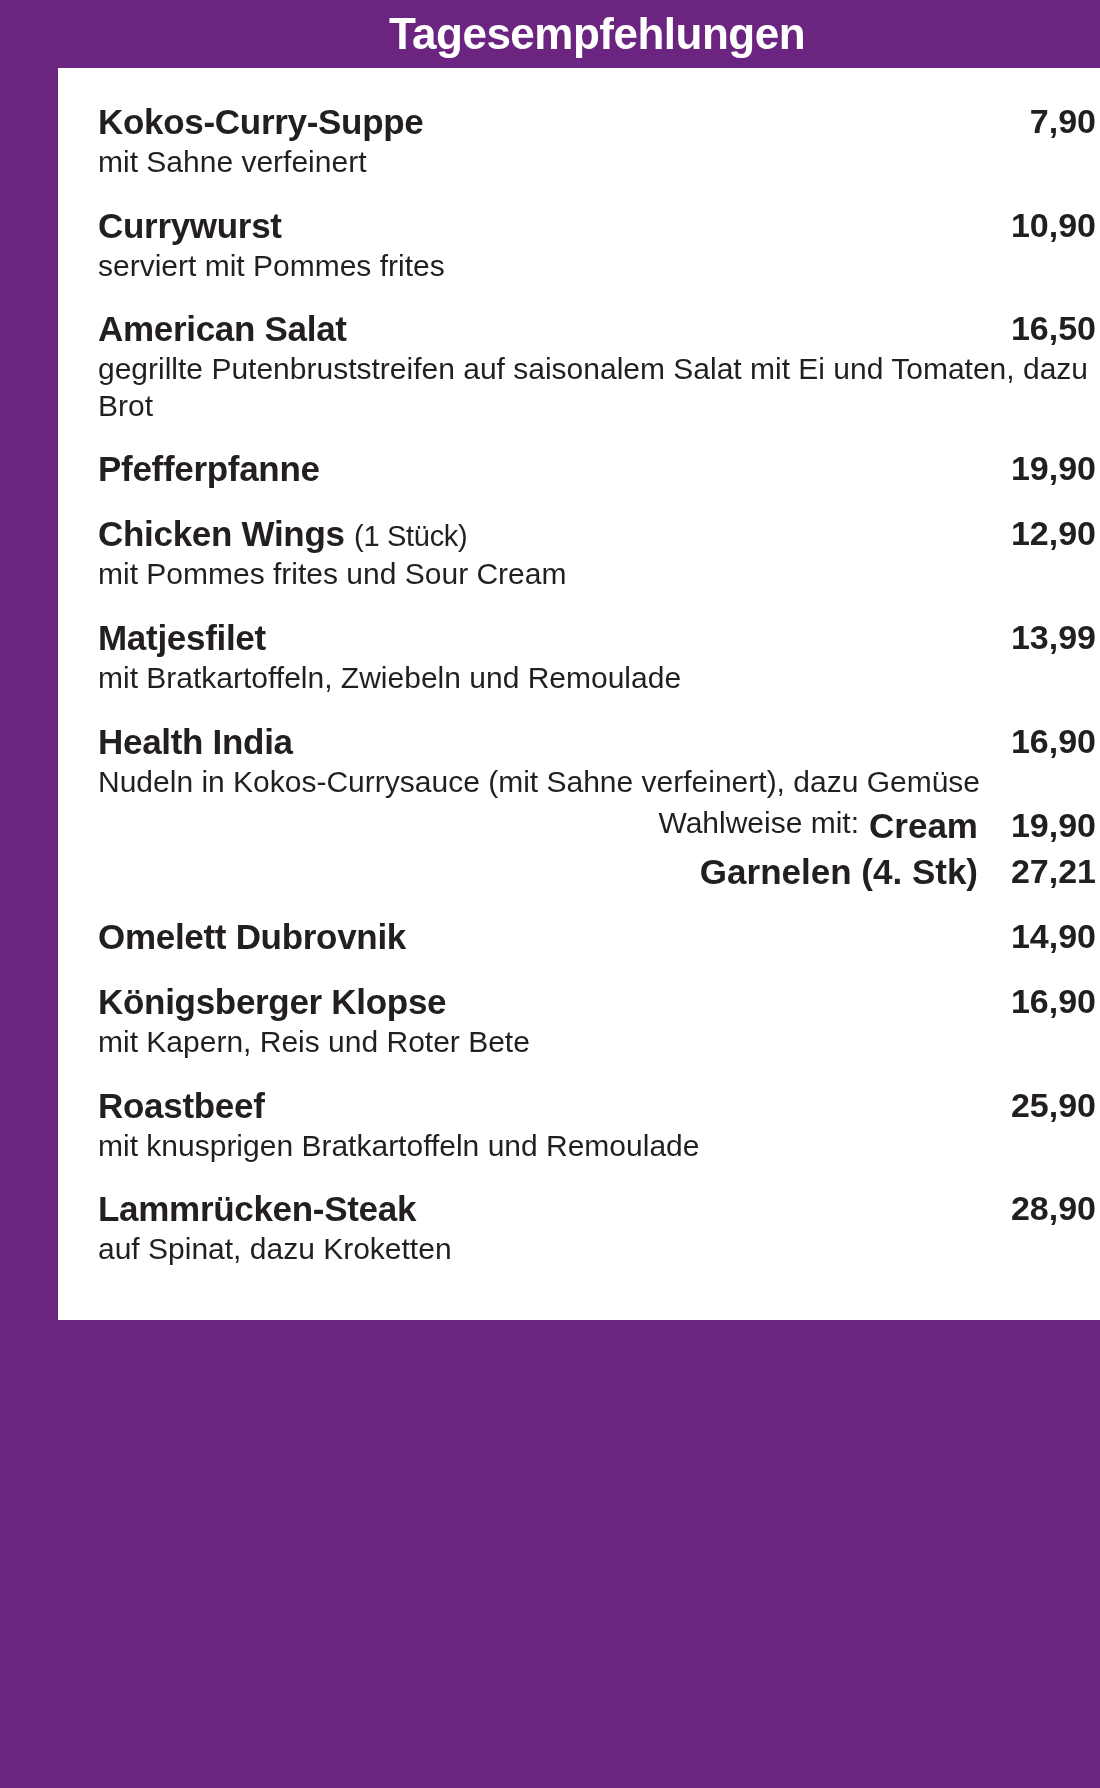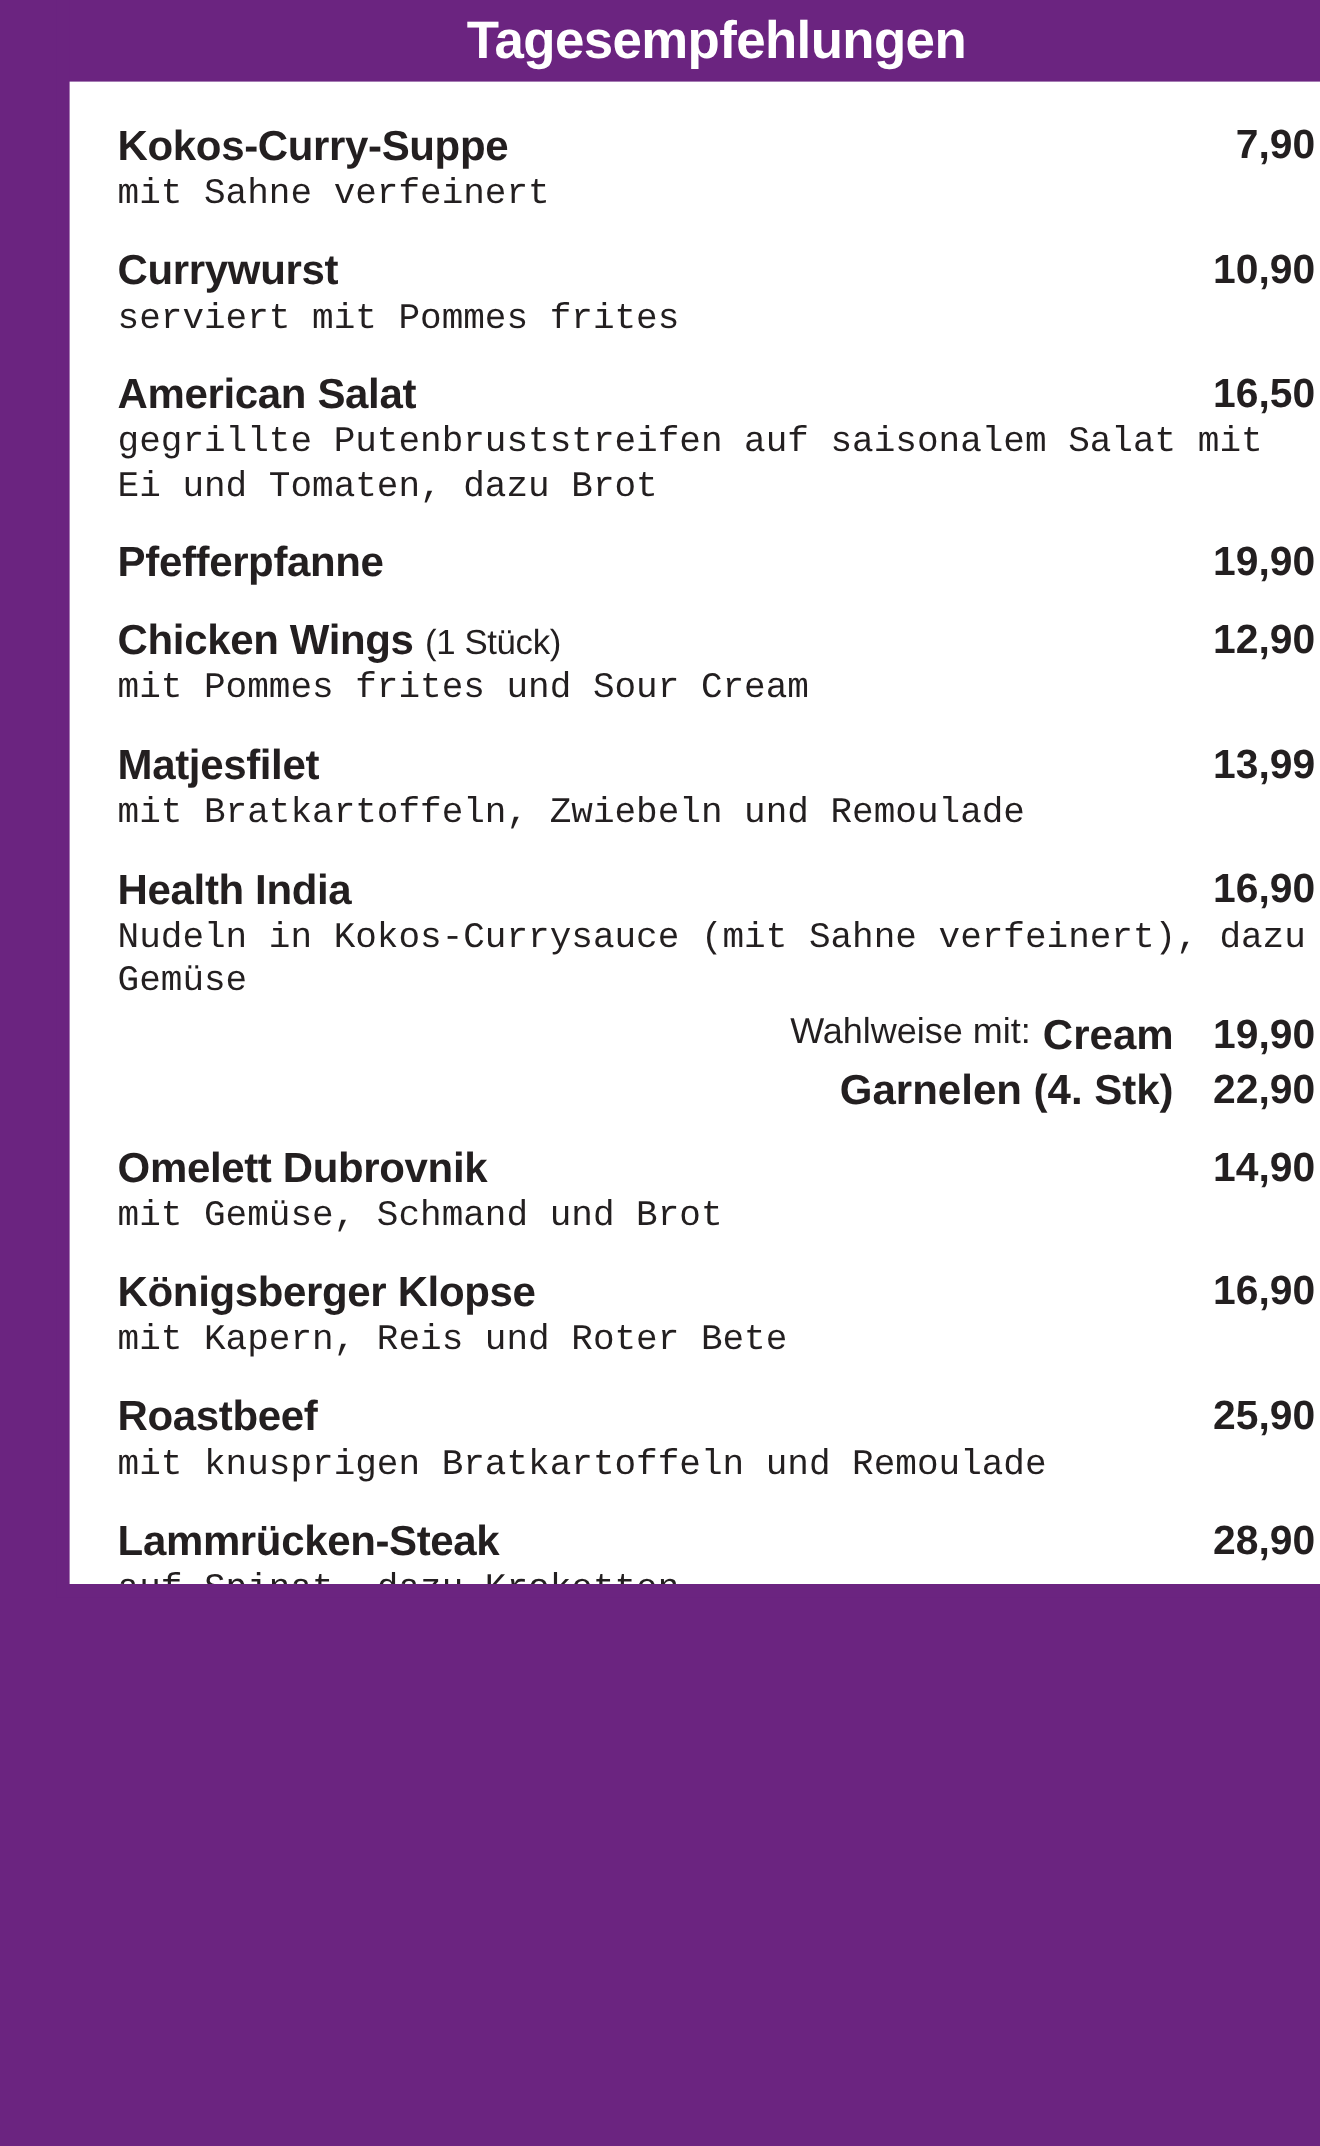--- a/index.html
+++ b/index.html
@@ -68,21 +68,20 @@
     text-align: right;
     white-space: nowrap;
     padding-left: 18px;
   }
   .item-desc {
     font-size: 30px;
     color: #231f20;
     line-height: 1.22;
     margin-top: 2px;
     font-weight: normal;
-    font-family: Liberation Mono, monospace;
   }
   .option-row {
     display: flex;
     align-items: flex-start;
     justify-content: flex-end;
     margin-top: 6px;
   }
   .option-prefix {
     font-size: 30px;
     color: #231f20;
@@ -159,29 +158,28 @@
           <div class="item-price">16,90</div>
         </div>
         <div class="item-desc">Nudeln in Kokos-Currysauce (mit Sahne verfeinert), dazu Gemüse</div>
         <div class="option-row">
           <span class="option-prefix">Wahlweise mit:</span>
           <span class="option-name">Cream</span>
           <span class="option-price">19,90</span>
         </div>
         <div class="option-row">
           <span class="option-name">Garnelen (4. Stk)</span>
-          <span class="option-price">22,90</span>
+          <span class="option-price">27,21</span>
         </div>
       </div>
       <div class="menu-item">
         <div class="item-top">
           <div class="item-name">Omelett Dubrovnik</div>
           <div class="item-price">14,90</div>
         </div>
-        <div class="item-desc">mit Gemüse, Schmand und Brot</div>
       </div>
       <div class="menu-item">
         <div class="item-top">
           <div class="item-name">Königsberger Klopse</div>
           <div class="item-price">16,90</div>
         </div>
         <div class="item-desc">mit Kapern, Reis und Roter Bete</div>
       </div>
       <div class="menu-item">
         <div class="item-top">

